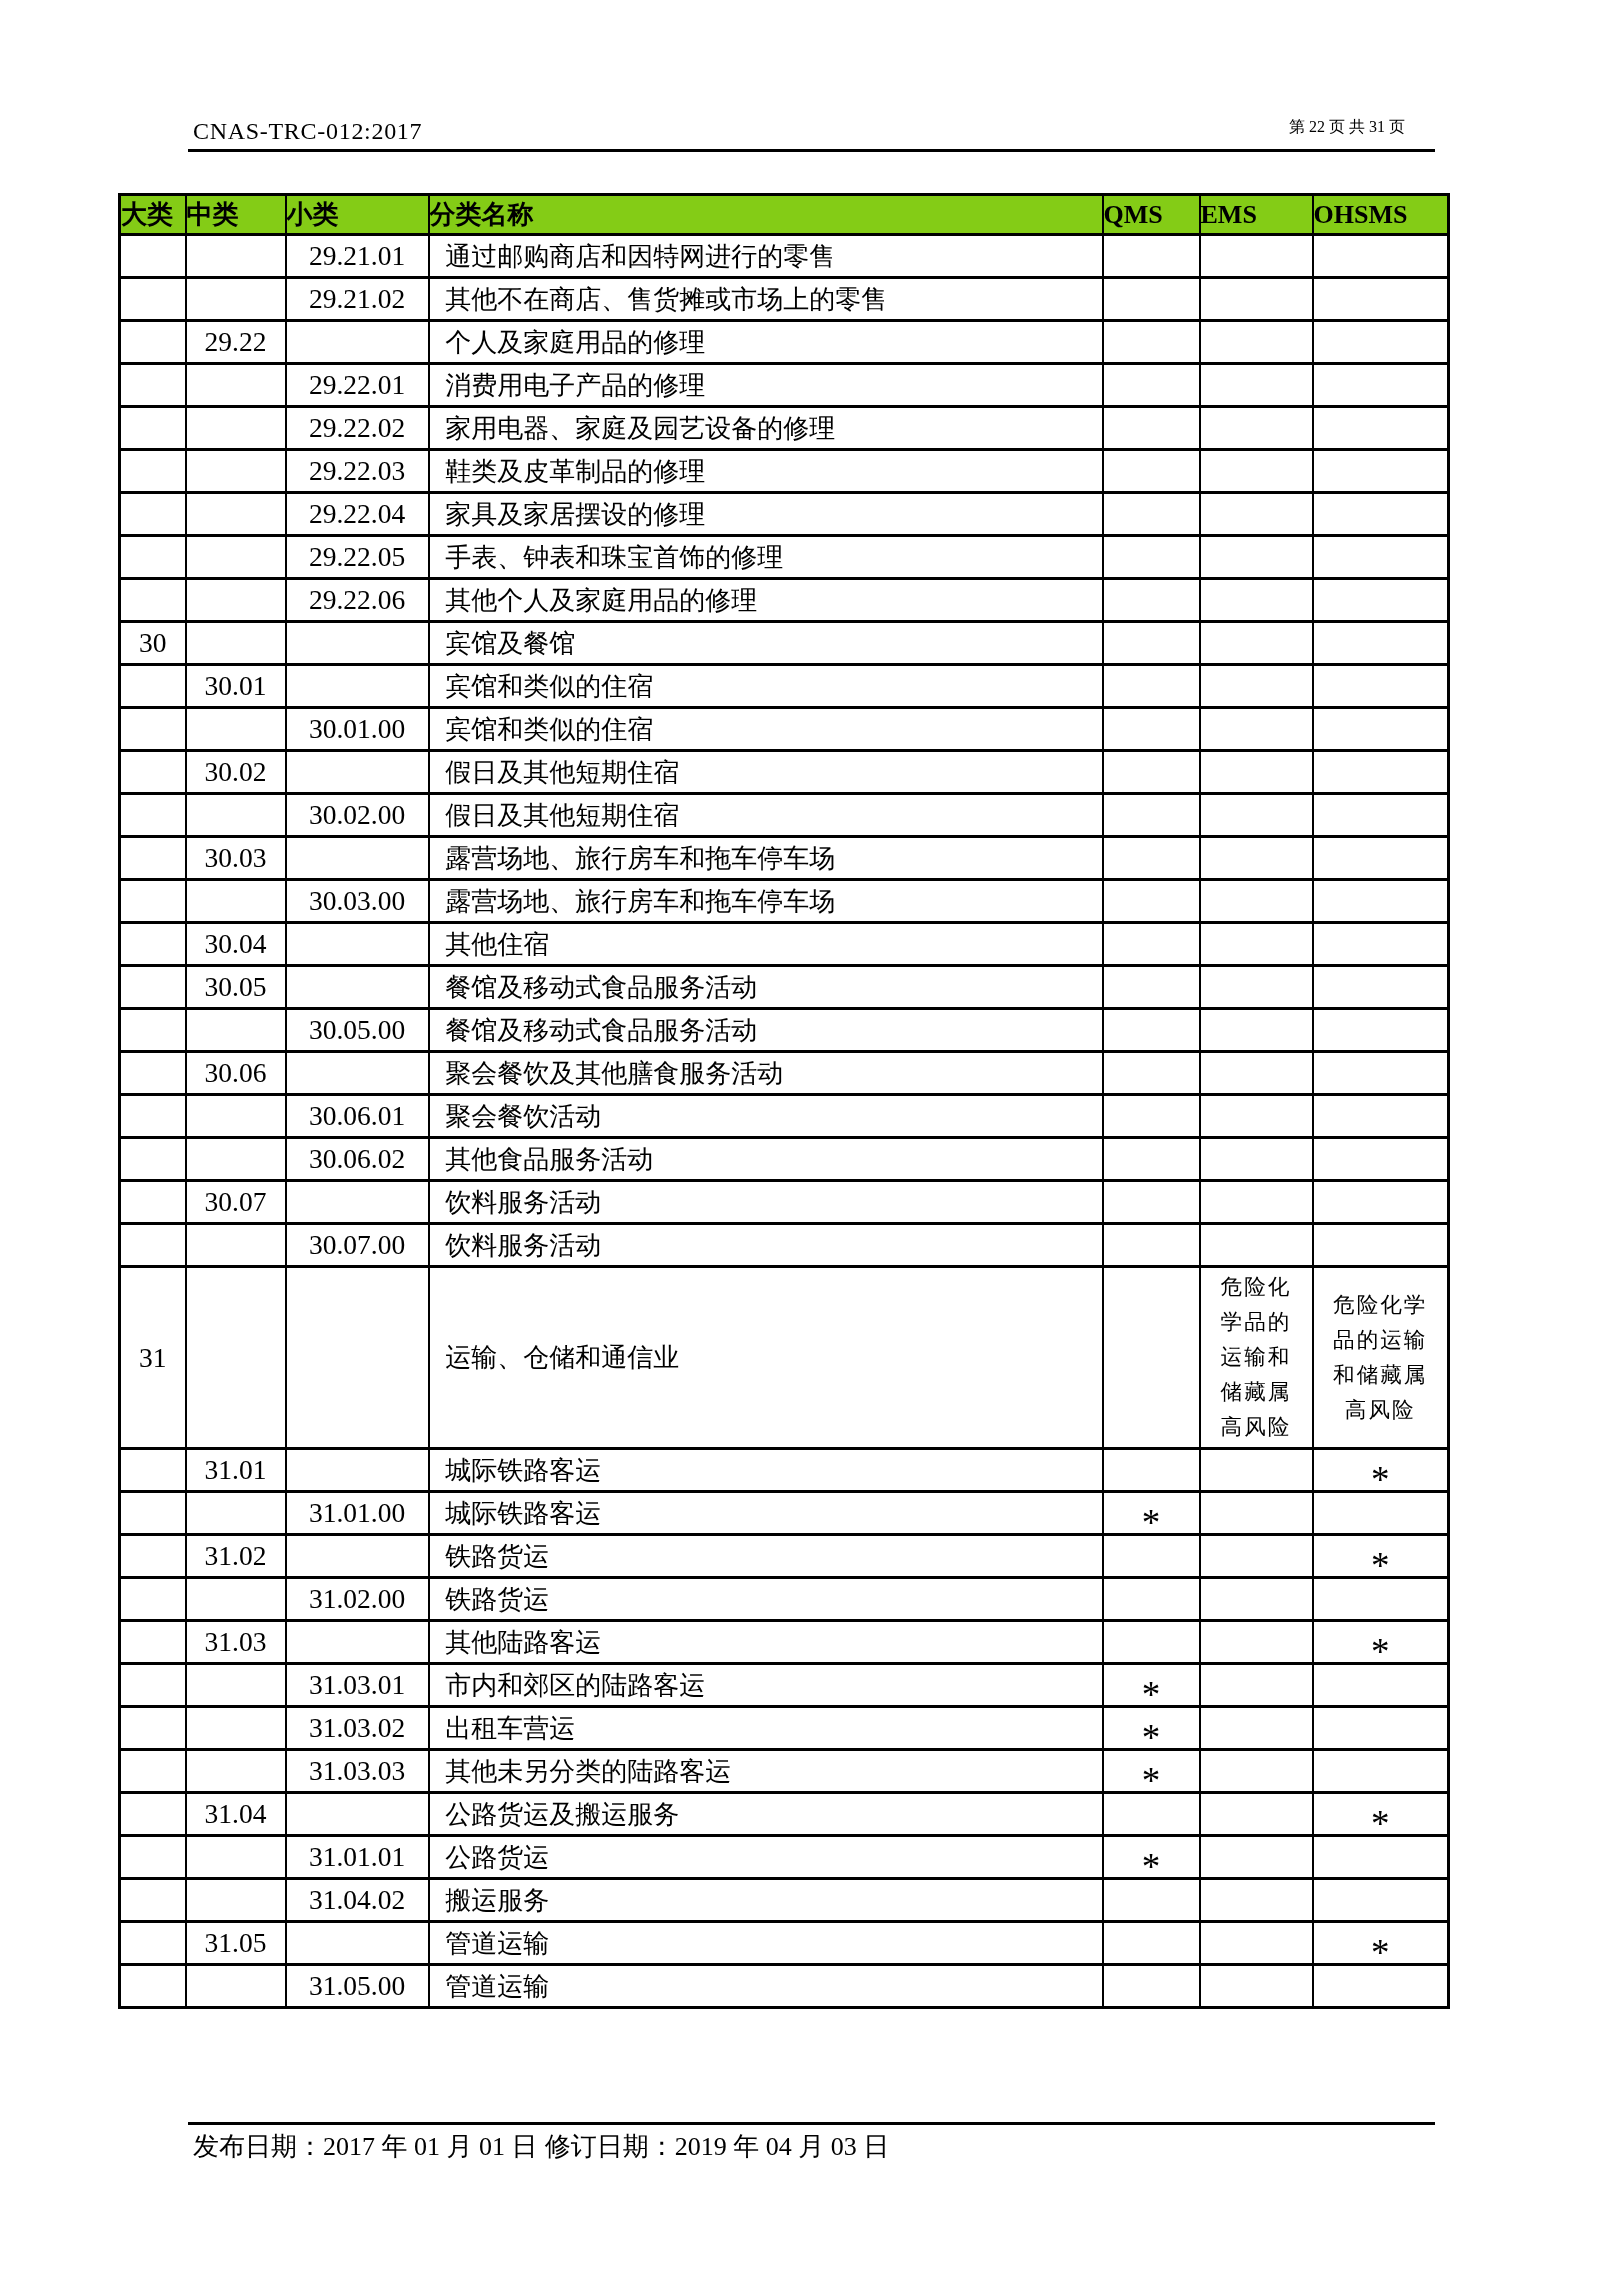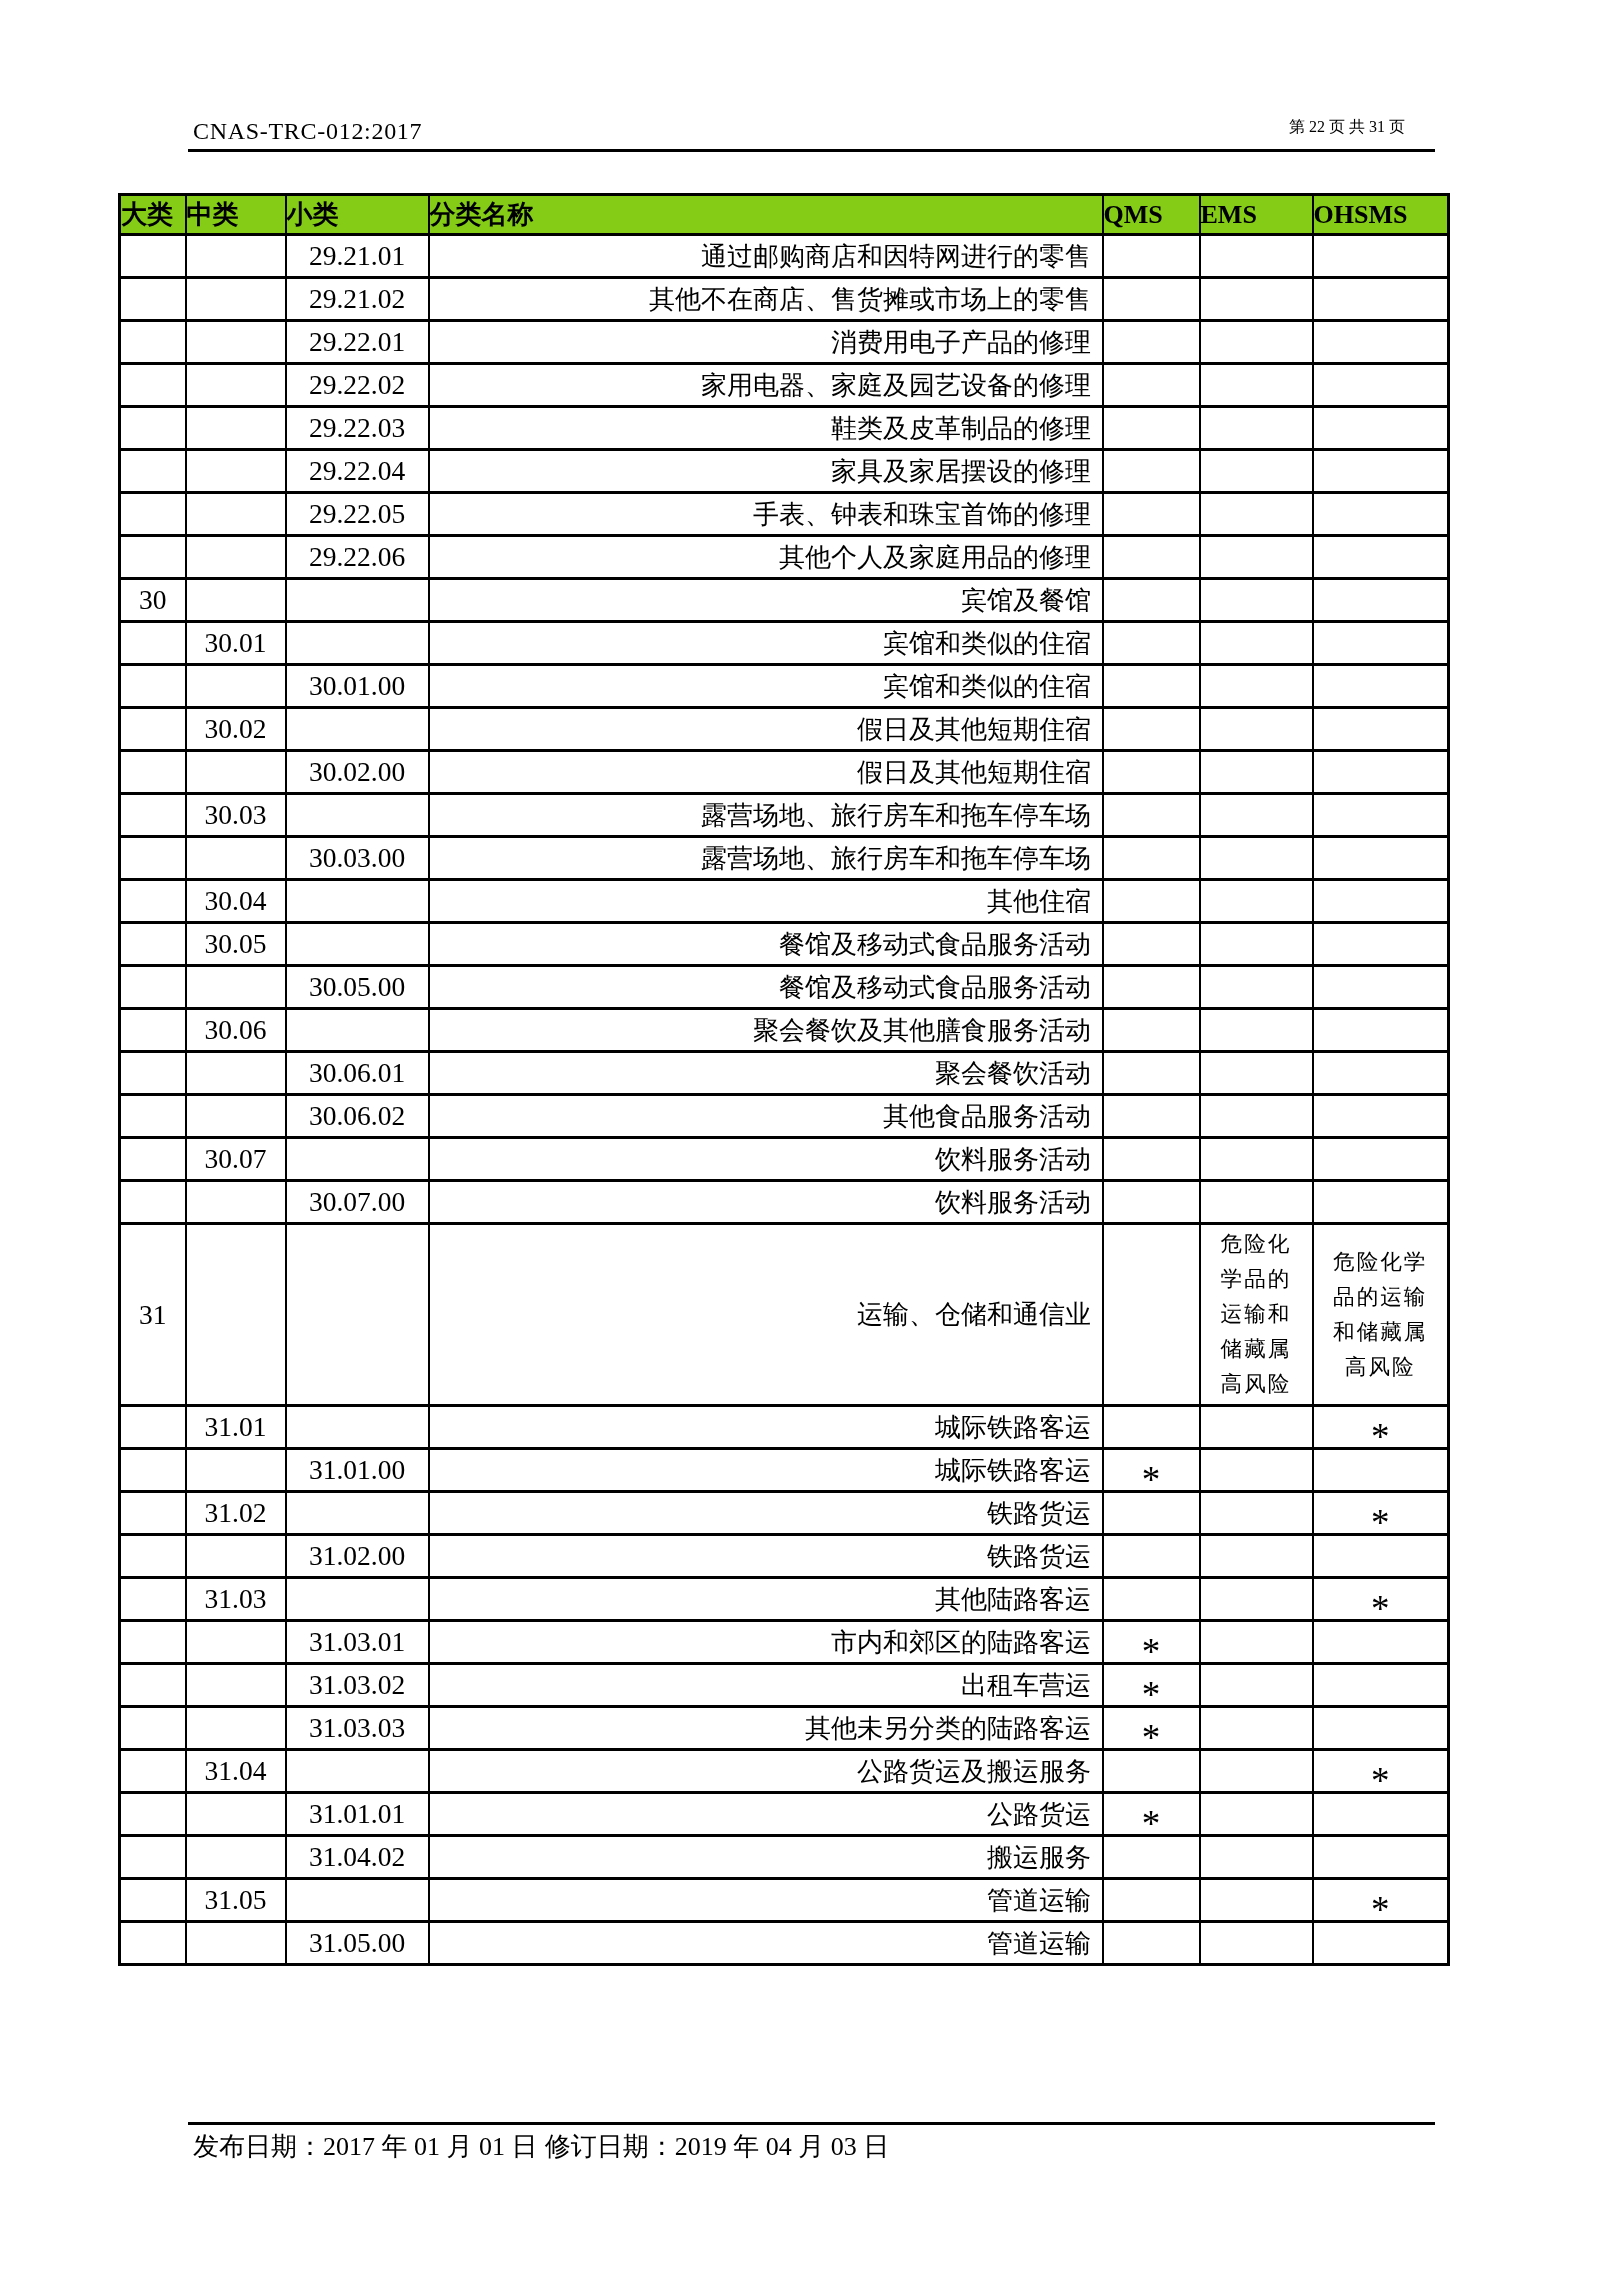--- a/index.html
+++ b/index.html
@@ -62,21 +62,21 @@
   }
   .doc-table tbody td { height: 40px; }
   .doc-table tbody tr.tall td { height: 179px; }
 
   td.cell-code {
     text-align: center;
     font-size: 27.5px;
     white-space: nowrap;
   }
   td.cell-name {
-    text-align: right;
+    text-align: left;
     font-size: 26px;
     padding-left: 15.7px;
     padding-right: 10.5px;
     margin-left: 8px;
   }
   td.cell-mark { text-align: center; }
 
   .star {
     display: inline-block;
     font-size: 37px;
@@ -159,20 +159,29 @@
           <td class="cell-code"></td>
           <td class="cell-code"></td>
           <td class="cell-code">29.21.02</td>
           <td class="cell-name">其他不在商店、售货摊或市场上的零售</td>
           <td class="cell-mark"></td>
           <td class="cell-mark"></td>
           <td class="cell-mark"></td>
         </tr>
         <tr>
           <td class="cell-code"></td>
+          <td class="cell-code">29.22</td>
+          <td class="cell-code"></td>
+          <td class="cell-name">个人及家庭用品的修理</td>
+          <td class="cell-mark"></td>
+          <td class="cell-mark"></td>
+          <td class="cell-mark"></td>
+        </tr>
+        <tr>
+          <td class="cell-code"></td>
           <td class="cell-code"></td>
           <td class="cell-code">29.22.01</td>
           <td class="cell-name">消费用电子产品的修理</td>
           <td class="cell-mark"></td>
           <td class="cell-mark"></td>
           <td class="cell-mark"></td>
         </tr>
         <tr>
           <td class="cell-code"></td>
           <td class="cell-code"></td>

